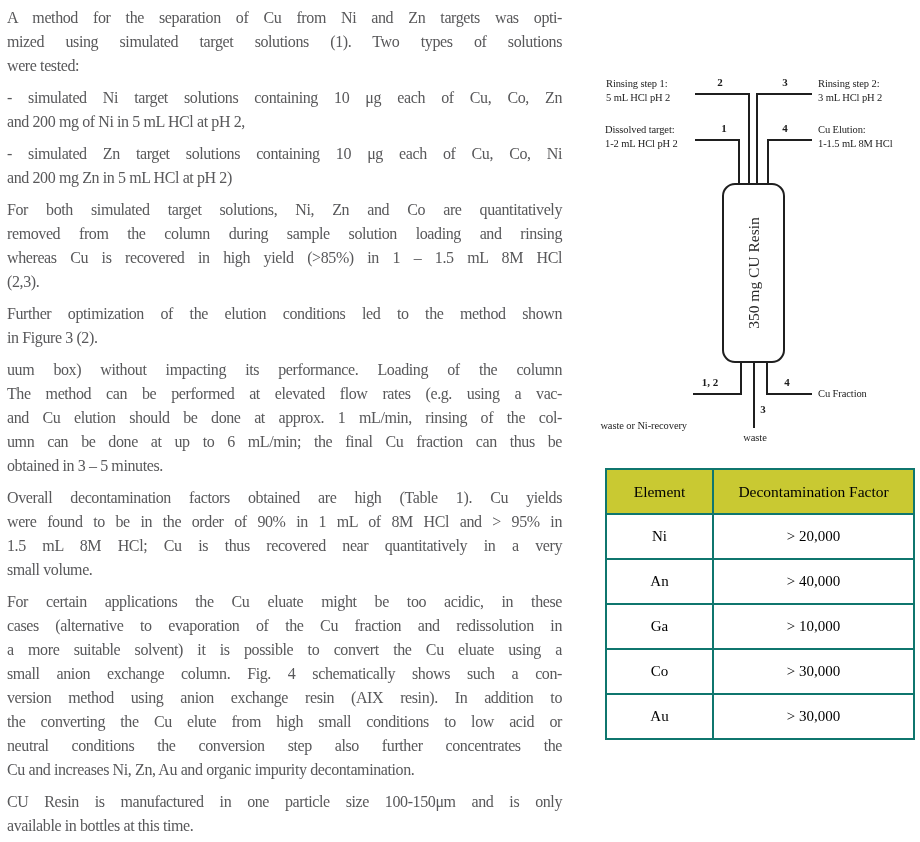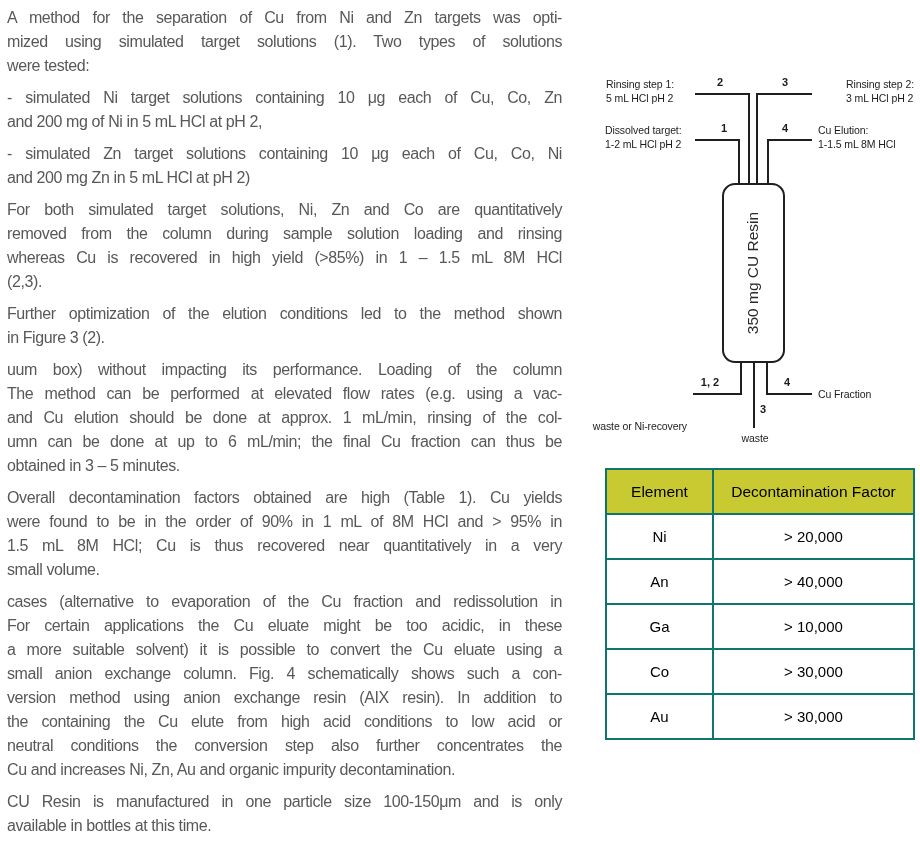--- a/index.html
+++ b/index.html
@@ -1,18 +1,18 @@
 <!DOCTYPE html>
 <html><head>
 <meta charset="utf-8">
 <style>
   html,body { margin:0; padding:0; background:#ffffff; }
   .page {
     position:relative; width:920px; height:842px; background:#ffffff;
-    font-family:Liberation Sans, sans-serif; overflow:hidden;
+    font-family:Liberation Serif, serif; overflow:hidden;
   }
 
   
   .article {
     position:absolute; left:7px; top:6px; width:555px;
     color:#58585a; font-size:16px; line-height:24px; letter-spacing:-0.4px;
   }
   .article .para { margin:0 0 8px 0; }
   .article .pline {
     white-space:nowrap;
@@ -85,26 +85,26 @@
         <div class="pline">umn can be done at up to 6 mL/min; the final Cu fraction can thus be</div>
         <div class="pline last">obtained in 3 – 5 minutes.</div>
       </div>
       <div class="para">
         <div class="pline">Overall decontamination factors obtained are high (Table 1). Cu yields</div>
         <div class="pline">were found to be in the order of 90% in 1 mL of 8M HCl and &gt; 95% in</div>
         <div class="pline">1.5 mL 8M HCl; Cu is thus recovered near quantitatively in a very</div>
         <div class="pline last">small volume.</div>
       </div>
       <div class="para">
+        <div class="pline">For certain applications the Cu eluate might be too acidic, in these</div>
         <div class="pline">cases (alternative to evaporation of the Cu fraction and redissolution in</div>
-        <div class="pline">For certain applications the Cu eluate might be too acidic, in these</div>
         <div class="pline">a more suitable solvent) it is possible to convert the Cu eluate using a</div>
         <div class="pline">small anion exchange column. Fig. 4 schematically shows such a con-</div>
         <div class="pline">version method using anion exchange resin (AIX resin). In addition to</div>
-        <div class="pline">the containing the Cu elute from high acid conditions to low acid or</div>
+        <div class="pline">the converting the Cu elute from high small conditions to low acid or</div>
         <div class="pline">neutral conditions the conversion step also further concentrates the</div>
         <div class="pline last">Cu and increases Ni, Zn, Au and organic impurity decontamination.</div>
       </div>
       <div class="para">
         <div class="pline">CU Resin is manufactured in one particle size 100-150μm and is only</div>
         <div class="pline last">available in bottles at this time.</div>
       </div>
     </div>
 
   <div class="figure">
@@ -133,21 +133,21 @@
     <div class="fig-num" style="left:158px; top:62px; width:12px;">1</div>
     <div class="fig-num" style="left:219px; top:62px; width:12px;">4</div>
     <div class="fig-num" style="left:138px; top:316px; width:24px;">1, 2</div>
     <div class="fig-num" style="left:221px; top:316px; width:12px;">4</div>
     <div class="fig-num" style="left:197px; top:343px; width:12px;">3</div>
 
     <div class="fig-label" style="left:46px; top:17px;">
       <div>Rinsing step 1:</div>
       <div>5 mL HCl pH 2</div>
     </div>
-    <div class="fig-label" style="left:258px; top:17px;margin-left:28px;">
+    <div class="fig-label" style="left:258px; top:17px;">
       <div>Rinsing step 2:</div>
       <div>3 mL HCl pH 2</div>
     </div>
     <div class="fig-label" style="left:45px; top:63px;">
       <div>Dissolved target:</div>
       <div>1-2 mL HCl pH 2</div>
     </div>
     <div class="fig-label" style="left:258px; top:63px;">
       <div>Cu Elution:</div>
       <div>1-1.5 mL 8M HCl</div>

